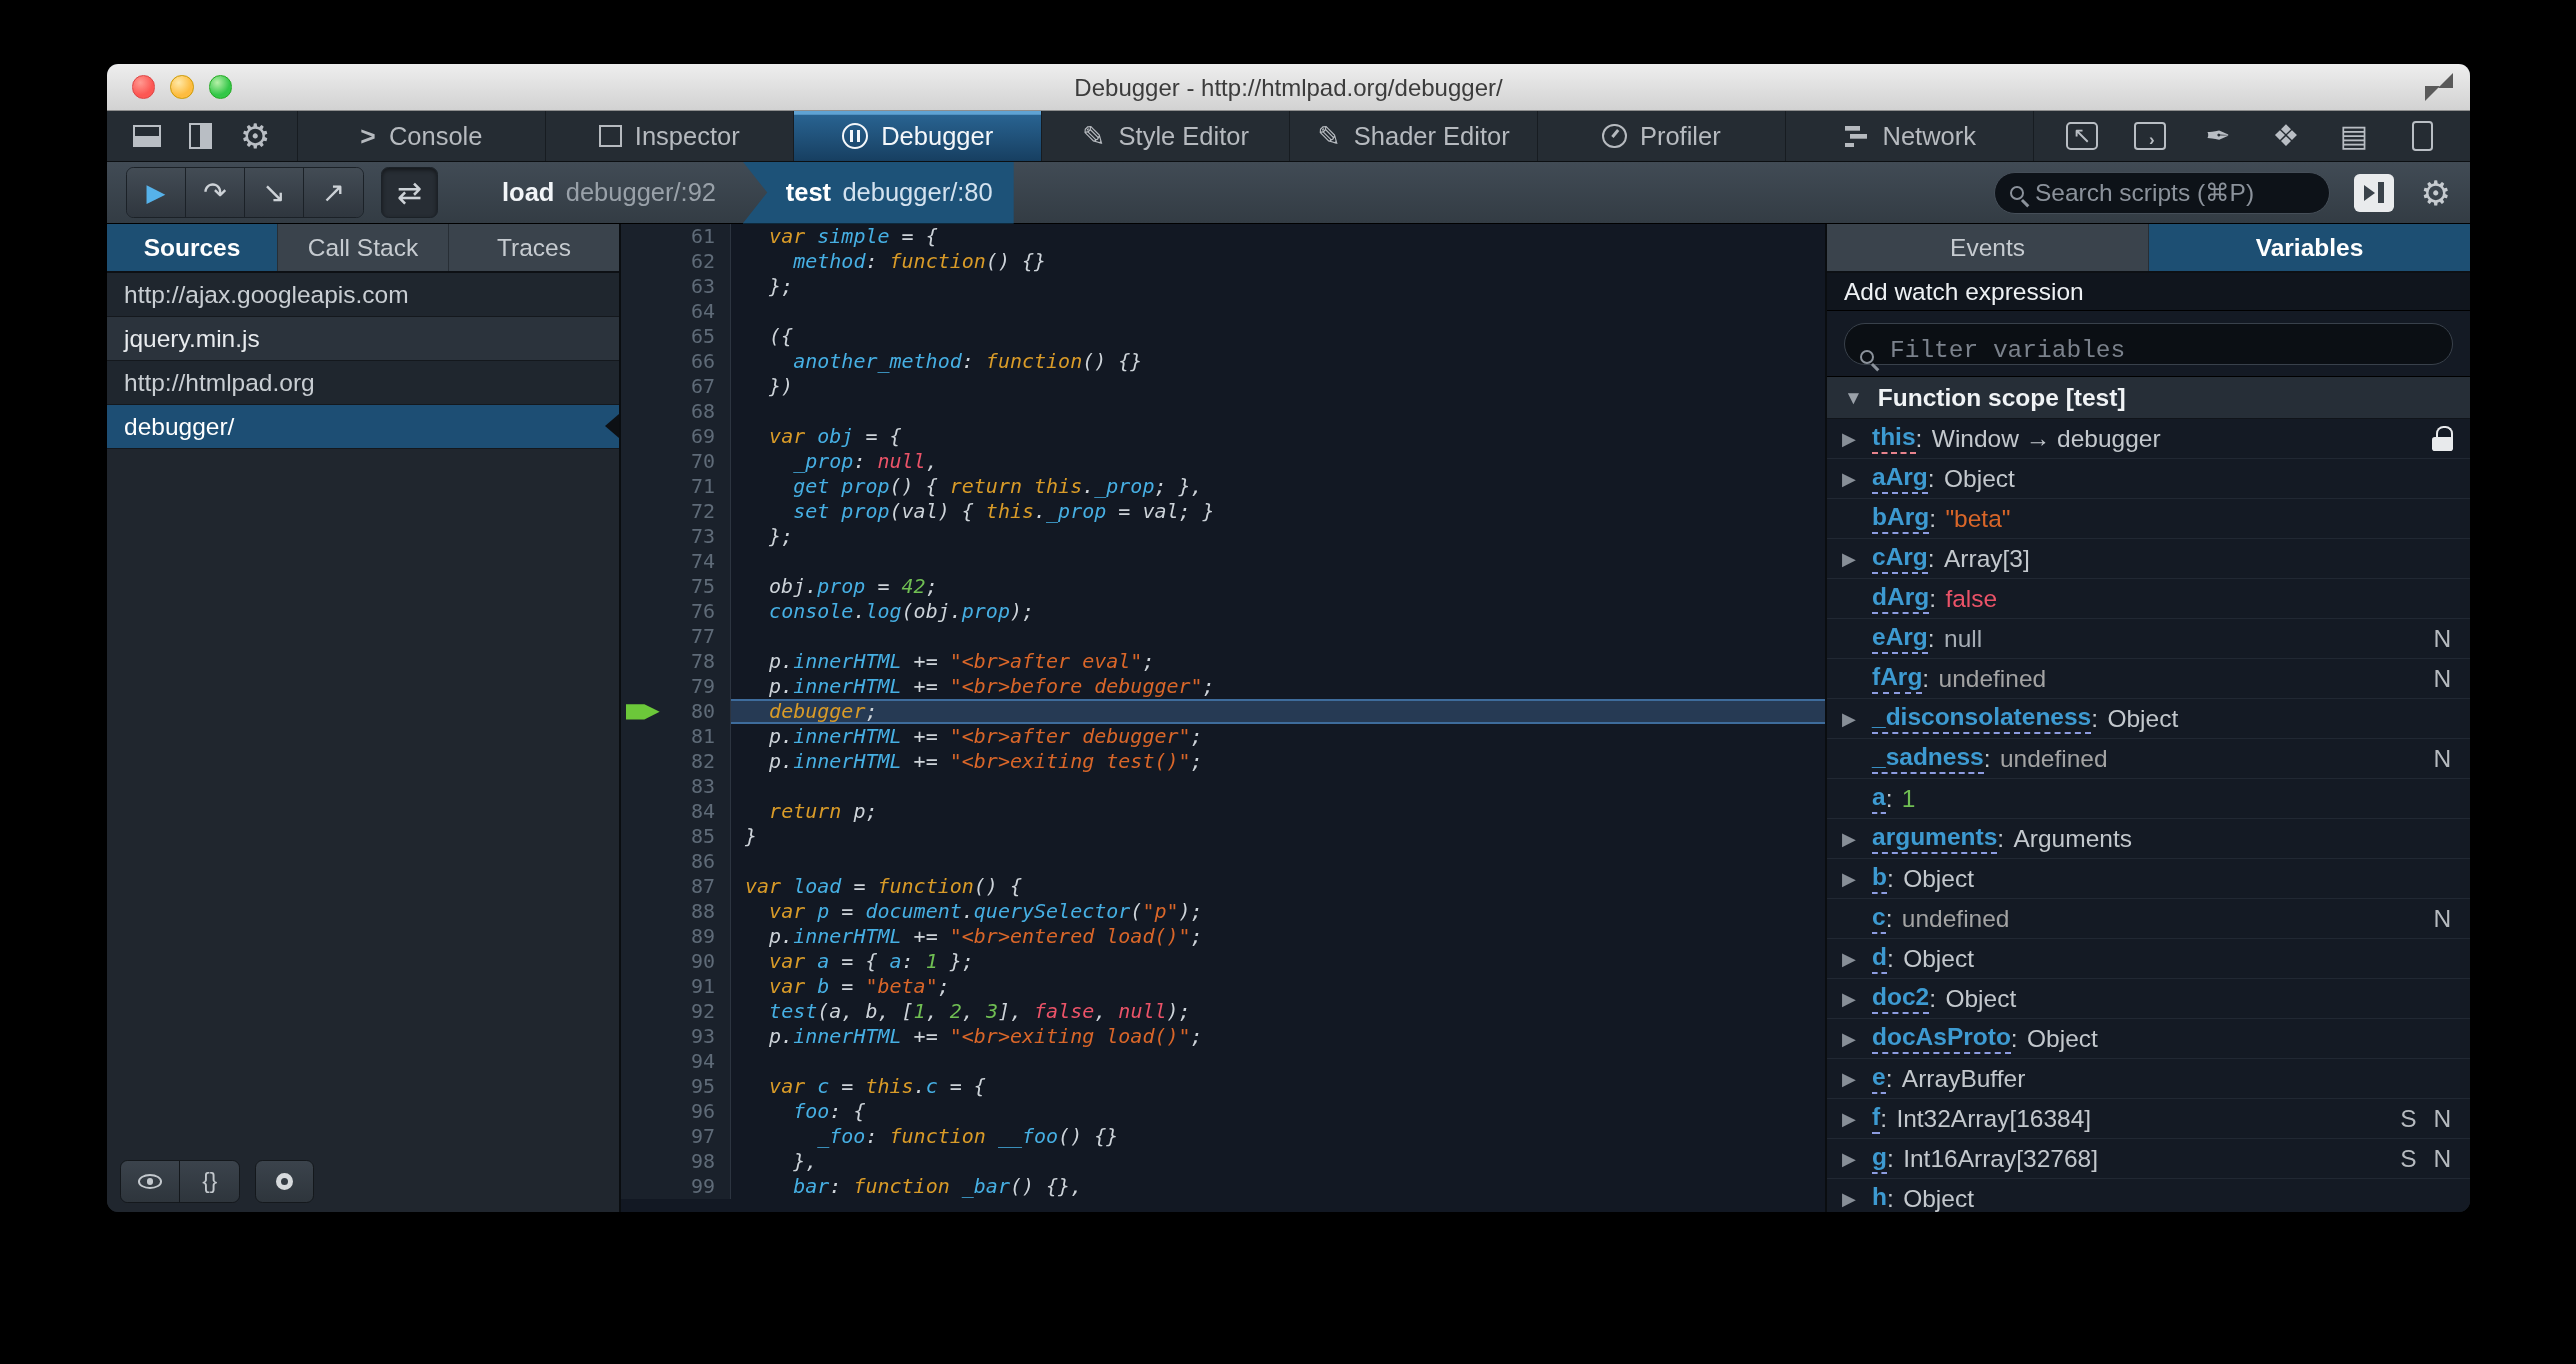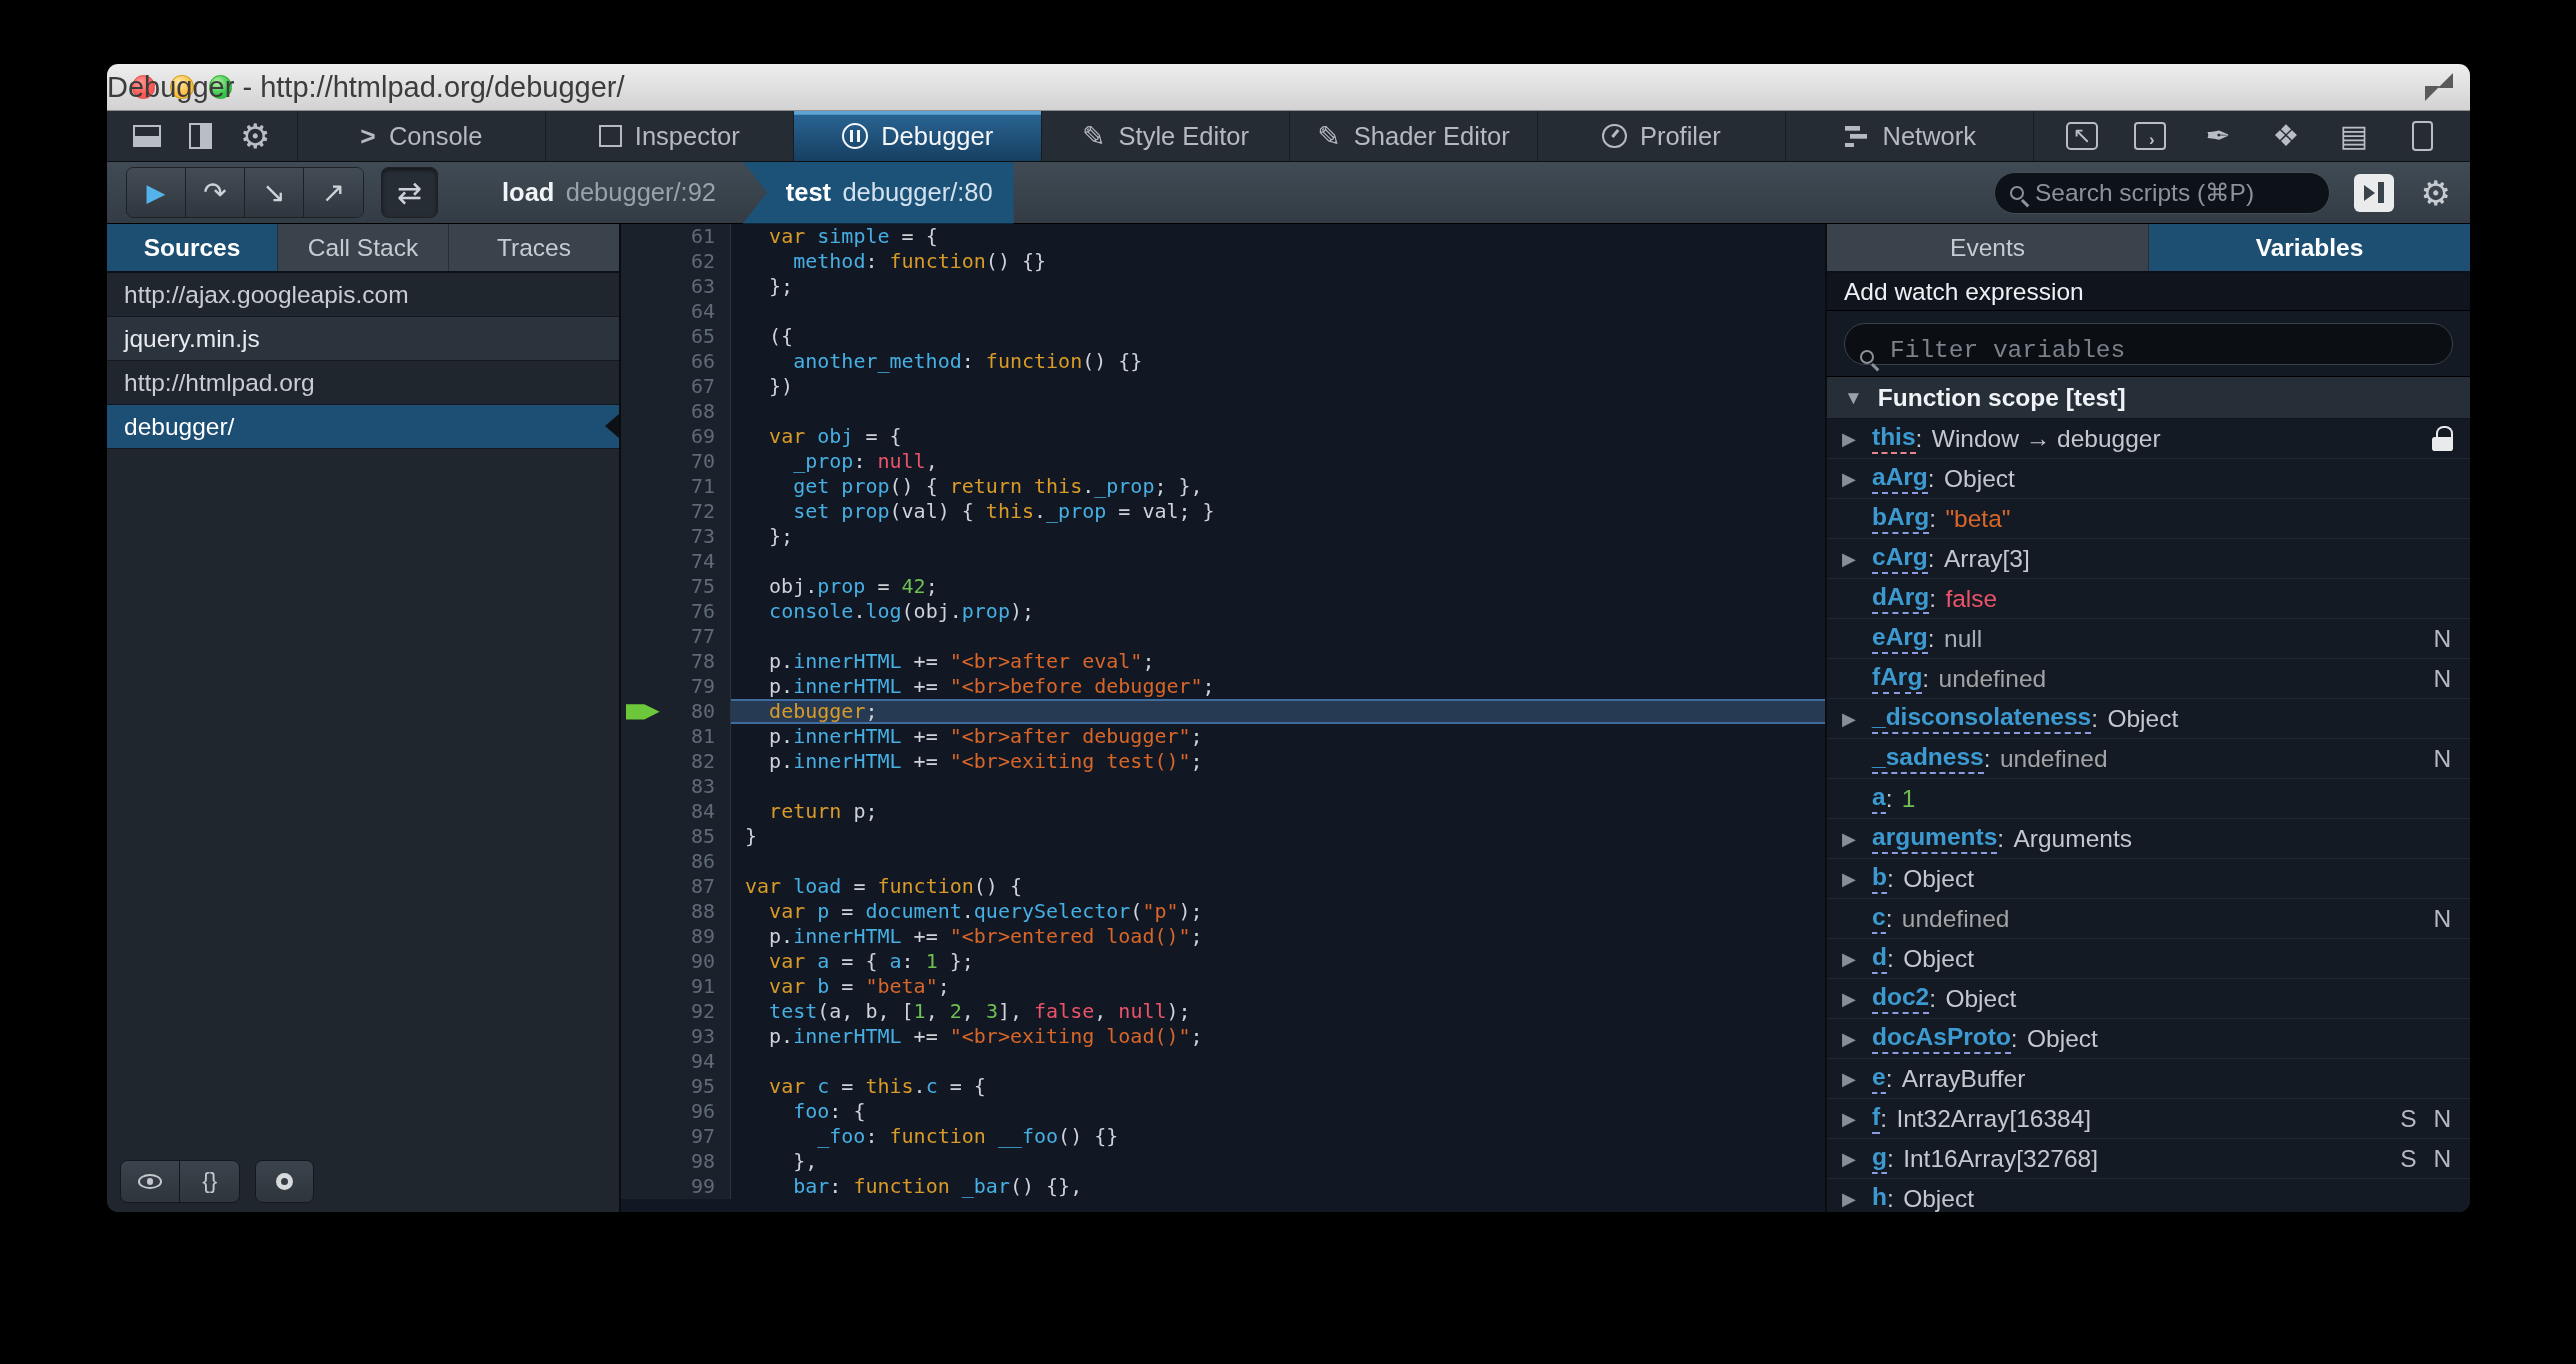--- a/index.html
+++ b/index.html
@@ -12,22 +12,22 @@
 
   
   .titlebar { height:47px; flex:none; position:relative;
     background:linear-gradient(#eeeeee,#d2d2d2); border-bottom:0.9px solid #8e8e8e;
     display:flex; align-items:center; }
   .lights { display:flex; gap:15px; margin-left:24.5px; }
   .light { width:23.6px; height:23.6px; border-radius:50%; display:inline-block; }
   .light.red    { background:radial-gradient(circle at 35% 30%, #ff9a92, #fc5753 60%); border:0.9px solid #d44; }
   .light.yellow { background:radial-gradient(circle at 35% 30%, #ffe9a8, #fdbc40 60%); border:0.9px solid #c90; }
   .light.green  { background:radial-gradient(circle at 35% 30%, #b6f0a8, #33c748 60%); border:0.9px solid #2a2; }
-  .title { position:absolute; left:0; right:0; color:#3c3c3c;
-           font-size:29px; line-height:47px; }
+  .title { position:absolute; left:0; right:0; text-align:center; color:#3c3c3c;
+           font-size:24px; line-height:47px; }
   .resize-icon { position:absolute; right:17px; top:9.4px; width:28px; height:28px; }
   .resize-icon::before, .resize-icon::after { content:""; position:absolute; width:0; height:0; }
   .resize-icon::before { right:0; top:0; border-left:15px solid transparent; border-top:15px solid #5a5a5a; transform:rotate(90deg); }
   .resize-icon::after  { left:0; bottom:0; border-right:15px solid transparent; border-bottom:15px solid #5a5a5a; transform:rotate(90deg); }
 
   
   .tabbar { height:51px; flex:none; background:#252c33; display:flex; align-items:stretch;
             border-bottom:1.9px solid #0c0f12; }
   .win-controls { flex:none; display:flex; align-items:center; gap:28px; padding:0 26.4px;
                   border-right:1.9px solid #171c21; }
@@ -126,21 +126,21 @@
   .single { width:59px; height:43px; border:1.9px solid #14181c; border-radius:7.5px;
             background:linear-gradient(#3b434c,#2e353c); display:flex; align-items:center; justify-content:center; cursor:default; }
   .ring { width:17px; height:17px; border:5.7px solid #d7dadd; border-radius:50%; }
 
   
   .editor { flex:1; background:#121823; font-family:"DejaVu Sans Mono", monospace;
             font-size:20px; overflow:hidden; }
   .code-line { display:flex; height:25px; line-height:25px; white-space:pre; }
   .gut { width:110px; flex:none; background:#1a212b; border-right:1.9px solid #2c3440;
          color:#5f6b78; text-align:right; padding-right:15px; position:relative; }
-  .code { flex:1; padding-left:14px; color:#cdd3d9; }
+  .code { flex:1; padding-left:14px; color:#cdd3d9;font-style:italic; }
   .code-line.current .code { background:#263a54; box-shadow:inset 0 1.9px 0 #3e6c9c, inset 0 -1.9px 0 #3e6c9c; }
   .cur-arrow { position:absolute; left:4.7px; top:2.8px; width:34px; height:20px; background:#6cc83a;
                clip-path:polygon(0 12%, 55% 12%, 100% 50%, 55% 88%, 0 88%); }
   .tk-k { color:#d99b28; } .tk-b { color:#46afe3; } .tk-t { color:#cdd3d9; }
   .tk-s { color:#d96629; } .tk-n { color:#70bf53; } .tk-a { color:#eb5368; }
 
   
   .right-panel { width:645px; flex:none; background:#141a24; border-left:2.8px solid #0a0d10;
                  display:flex; flex-direction:column; }
   .watch-row { height:38px; flex:none; display:flex; align-items:center; padding-left:17px;

